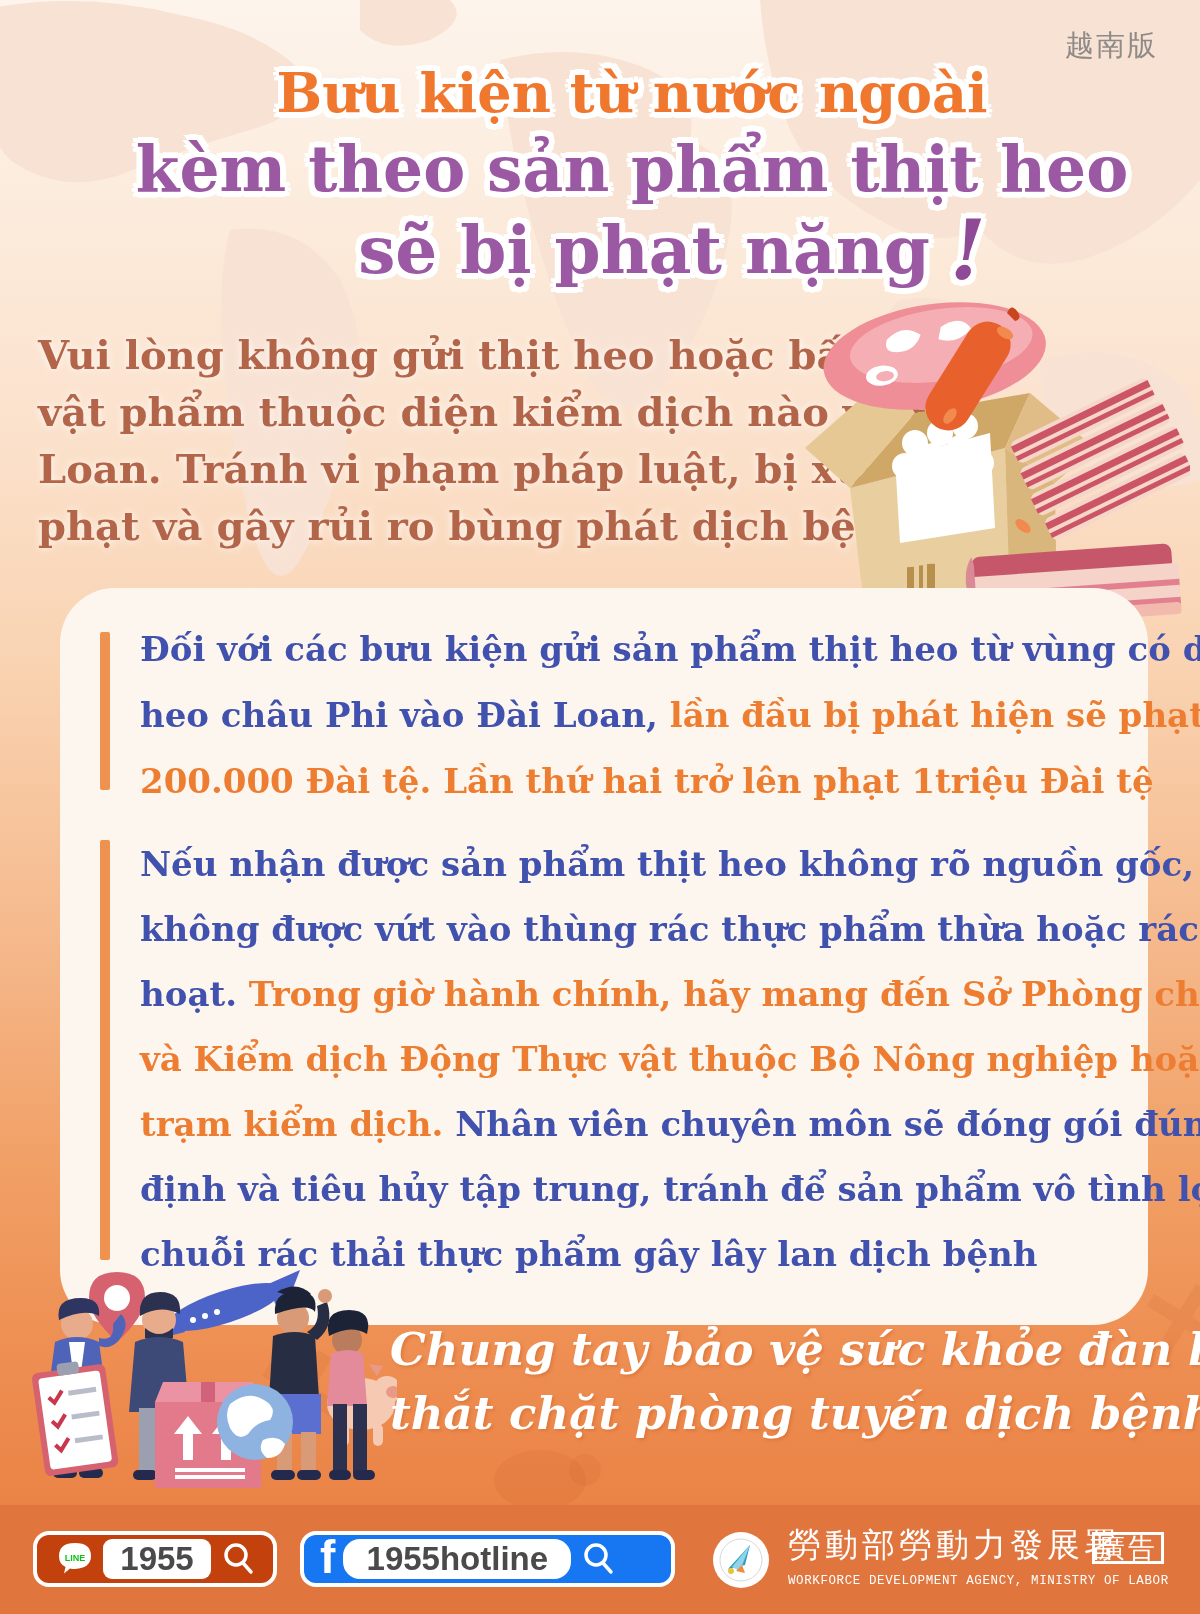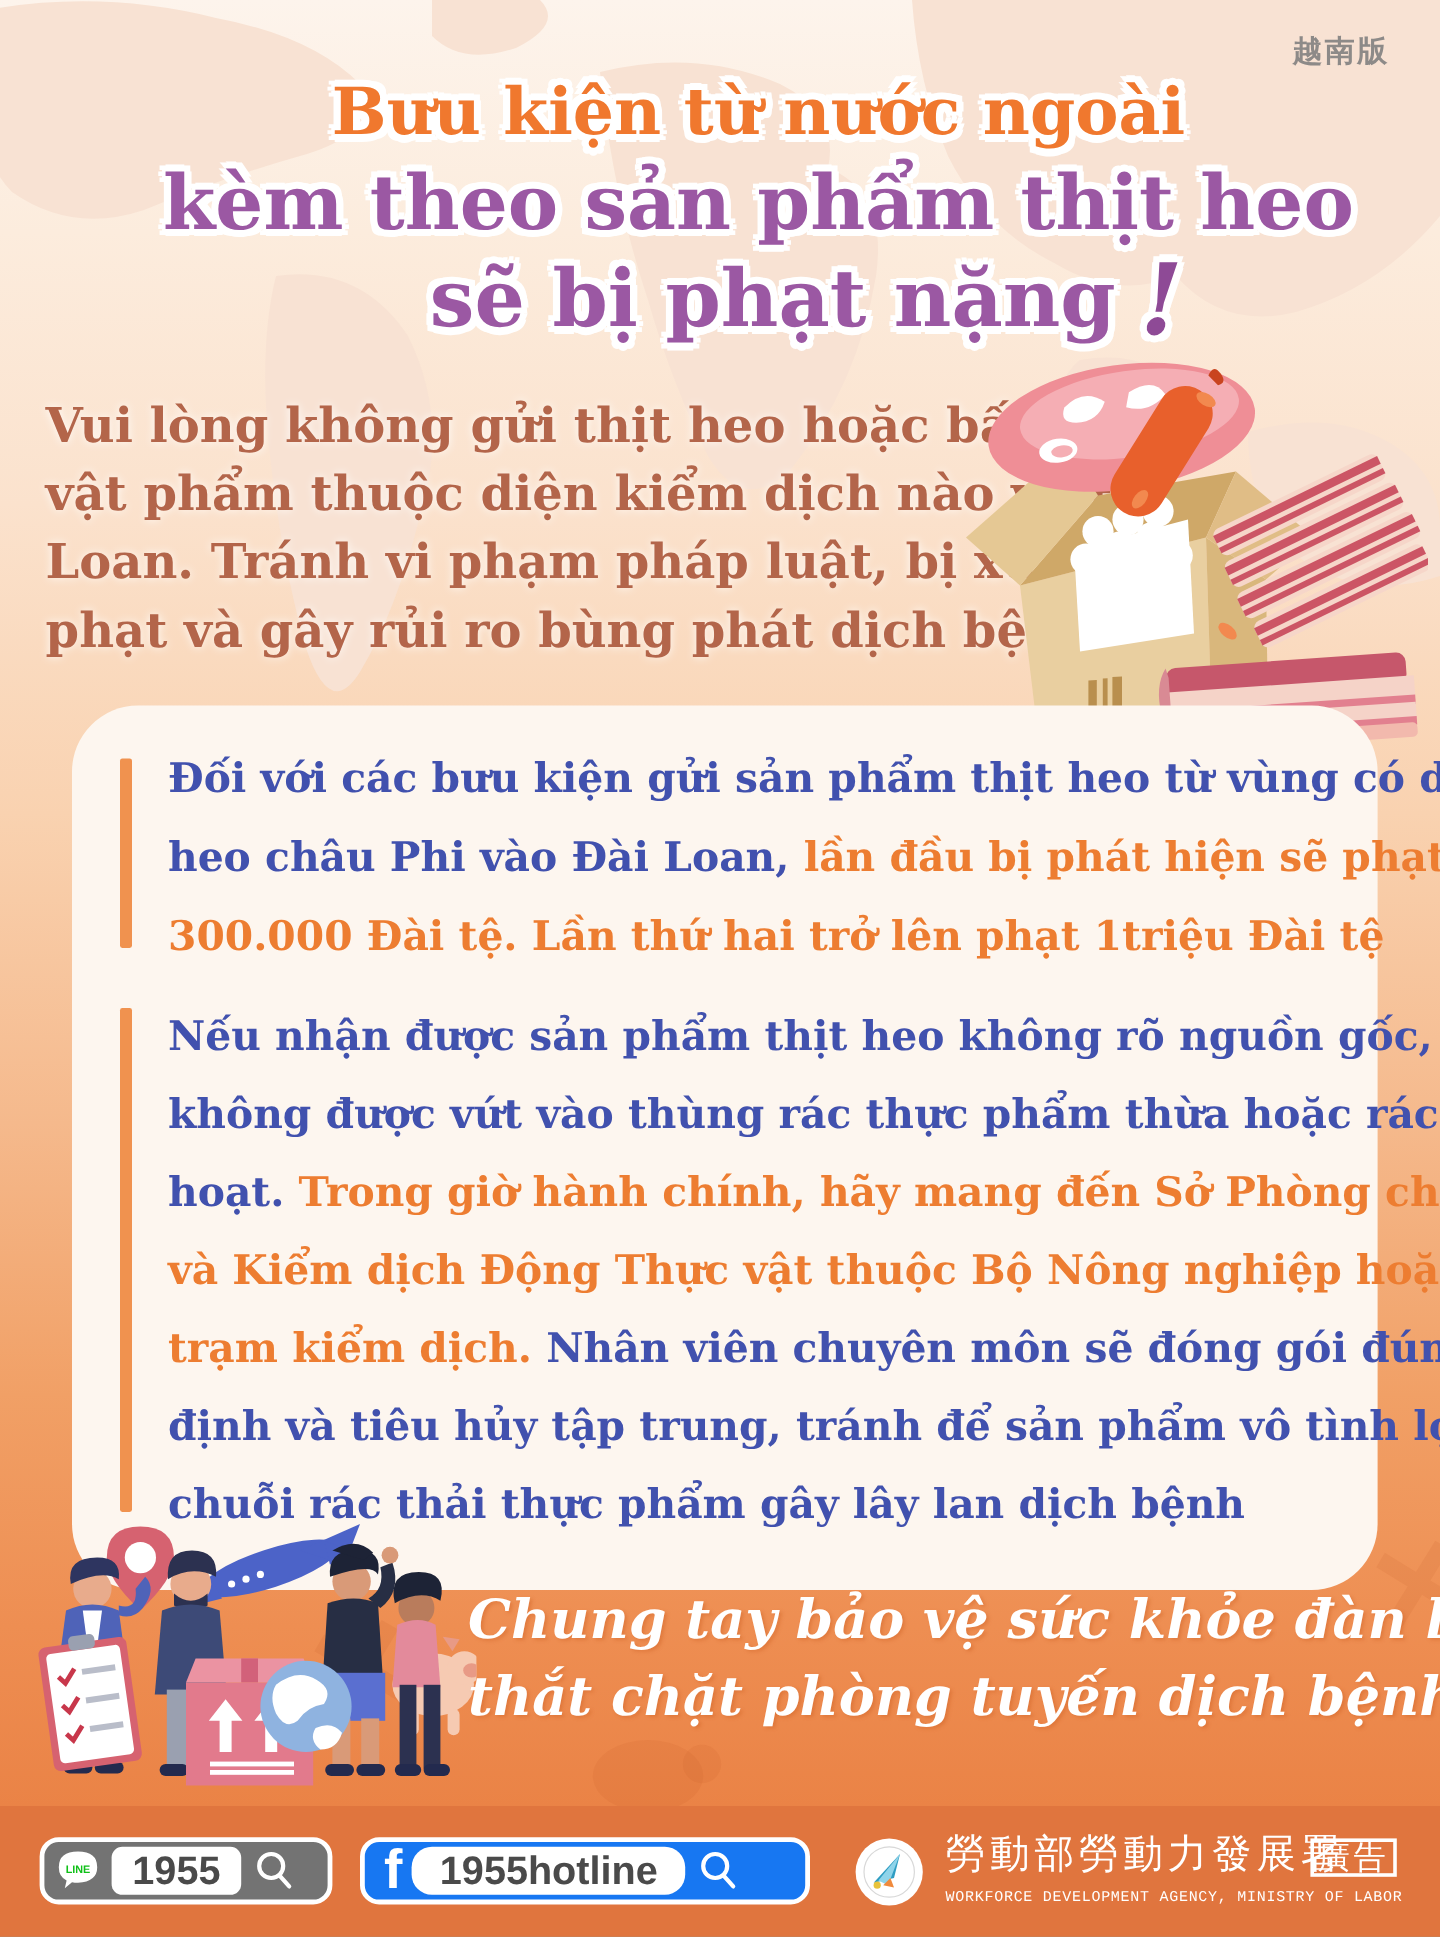--- a/index.html
+++ b/index.html
@@ -11,21 +11,21 @@
   .abs{position:absolute;}
   svg{display:block;}
 
   
   #worldmap{left:0;top:0;}
   #bottom-pattern{left:0;top:1230px;}
 
   
   .version-label{
     top:26px;right:42px;font-family:"Liberation Sans",sans-serif;
-    font-size:25px;color:#8d8a88;letter-spacing:2px;font-weight:bold;
+    font-size:29px;color:#8d8a88;letter-spacing:2px;
   }
   .title-wrap{left:0;top:66px;width:1200px;text-align:center;line-height:1;padding-left:32px;}
   .t-outline{
     text-shadow:
       -5px -5px 0 #fff,0 -6px 0 #fff,5px -5px 0 #fff,
       -6px 0 0 #fff,6px 0 0 #fff,
       -5px 5px 0 #fff,0 6px 0 #fff,5px 5px 0 #fff,
       -3px -3px 0 #fff,3px -3px 0 #fff,-3px 3px 0 #fff,3px 3px 0 #fff;
   }
   .title-l1{font-size:54px;font-weight:700;color:#f0782e;margin-bottom:18px;}
@@ -62,21 +62,21 @@
     line-height:64px;white-space:nowrap;
     text-shadow:2px 2px 3px rgba(200,90,30,.35);
   }
 
   
   .footer-bar{left:0;top:1505px;width:1200px;height:109px;background:#e0753e;}
   .pill{
     position:absolute;top:26px;height:56px;border:4px solid #fff;border-radius:16px;
     display:flex;align-items:center;box-sizing:border-box;
   }
-  .pill-line{left:33px;width:244px;background:#737373;padding:0 6px;}
+  .pill-line{left:33px;width:244px;background:#c2410c;padding:0 16px;}
   .pill-fb{left:300px;width:375px;background:#1777f2;padding:0 10px;}
   .searchbox{
     background:#fff;border-radius:9px;height:40px;display:flex;align-items:center;justify-content:center;
     font-family:"Liberation Sans",sans-serif;font-weight:700;font-size:33px;color:#4a4a4a;
   }
   .sb-line{width:108px;margin:0 10px 0 6px;}
   .sb-fb{width:228px;margin:0 10px 0 8px;border-radius:17px;}
   .fb-f{font-family:"Liberation Sans",sans-serif;font-weight:700;font-size:46px;color:#fff;line-height:1;margin-left:6px;transform:translateY(-2px);}
   .agency{position:absolute;left:788px;top:22px;color:#fff;font-family:"Liberation Sans",sans-serif;}
   .agency-zh{font-size:33px;letter-spacing:4px;line-height:36px;}
@@ -209,21 +209,21 @@
       <rect x="172" y="311" width="212" height="12" rx="4" fill="#f2b9ad"></rect>
       <path d="M178,252 q-10,14 -6,38 l0,24 q0,8 8,8 l0,-62 Z" fill="#d98a94"></path>
     </g>
   </svg>
 
   <div class="abs info-box">
     <div class="vbar bar1"></div>
     <div class="blk blk1">
       <div><span class="blue">Đối với các bưu kiện gửi sản phẩm thịt heo từ vùng có dịch tả</span></div>
       <div><span class="blue">heo châu Phi vào Đài Loan, </span><span class="orange">lần đầu bị phát hiện sẽ phạt</span></div>
-      <div><span class="orange">300.000 Đài tệ. Lần thứ hai trở lên phạt 1triệu Đài tệ</span></div>
+      <div><span class="orange">200.000 Đài tệ. Lần thứ hai trở lên phạt 1triệu Đài tệ</span></div>
     </div>
     <div class="vbar bar2"></div>
     <div class="blk blk2">
       <div><span class="blue">Nếu nhận được sản phẩm thịt heo không rõ nguồn gốc,</span></div>
       <div><span class="blue">không được vứt vào thùng rác thực phẩm thừa hoặc rác sinh</span></div>
       <div><span class="blue">hoạt. </span><span class="orange">Trong giờ hành chính, hãy mang đến Sở Phòng chống</span></div>
       <div><span class="orange">và Kiểm dịch Động Thực vật thuộc Bộ Nông nghiệp hoặc</span></div>
       <div><span class="orange">trạm kiểm dịch. </span><span class="blue">Nhân viên chuyên môn sẽ đóng gói đúng quy</span></div>
       <div><span class="blue">định và tiêu hủy tập trung, tránh để sản phẩm vô tình lọt vào</span></div>
       <div><span class="blue">chuỗi rác thải thực phẩm gây lây lan dịch bệnh</span></div>

